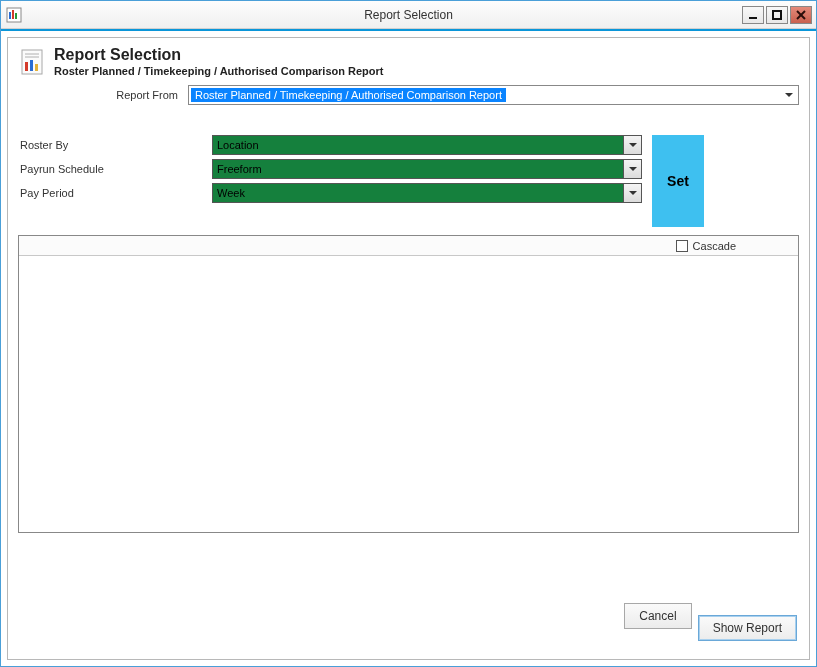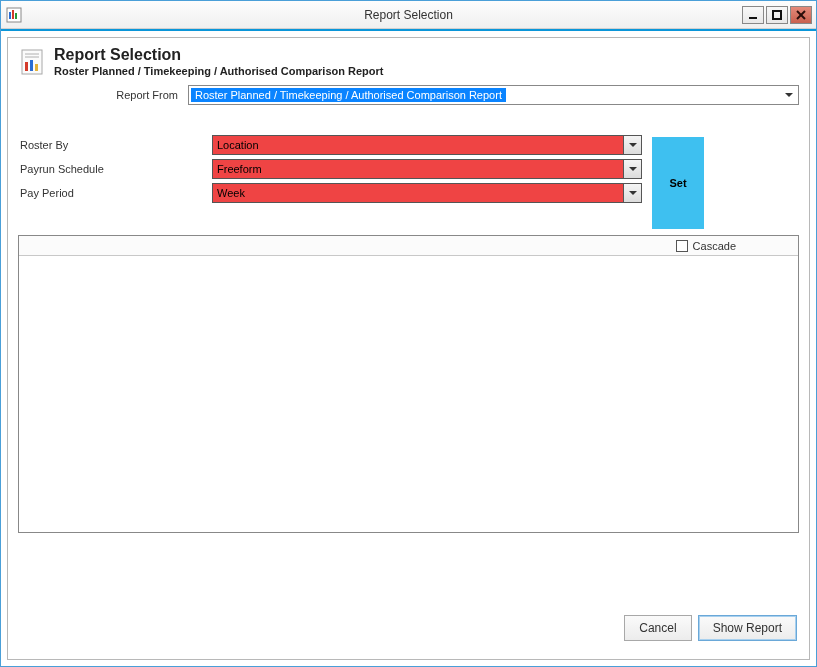--- a/index.html
+++ b/index.html
@@ -139,21 +139,21 @@
       bottom: 1px;
       width: 16px;
       display: flex;
       align-items: center;
       justify-content: center;
       cursor: pointer;
     }
     
     .filters-wrap {
       display: flex;
-      align-items: flex-end;
+      align-items: flex-start;
       gap: 10px;
       margin-bottom: 6px;
     }
     .filters {
       display: flex;
       flex-direction: column;
     }
     .filter-row {
       display: flex;
       align-items: center;
@@ -166,21 +166,21 @@
       padding-left: 2px;
     }
     .filter-select, .date-input {
       height: 20px;
       border: 1px solid #555;
       display: flex;
       align-items: center;
       padding: 0 4px;
       position: relative;
       font-size: 11px;
-      background: #ef4444;
+      background: #15803d;
     }
     .filter-select {
       width: 430px;
     }
     .filter-select .dd-btn {
       position: absolute;
       right: 0;
       top: 0;
       bottom: 0;
       width: 18px;
@@ -207,21 +207,21 @@
       display: flex;
       align-items: center;
       justify-content: center;
       cursor: pointer;
     }
     .set-button {
       width: 52px;
       background: #3ec0f0;
       color: #000;
       font-weight: bold;
-      font-size: 11px;
+      font-size: 14px;
       display: flex;
       align-items: center;
       justify-content: center;
       cursor: pointer;
       margin-top: 2px;
       height: 92px;
     }
     
     .results-box {
       border: 1px solid #888;
@@ -267,20 +267,21 @@
       font-size: 12px;
       color: #333;
       cursor: pointer;
       display: flex;
       align-items: center;
       justify-content: center;
     }
     .btn.show-report {
       border: 1px solid #6aa8d8;
       box-shadow: 0 0 0 1px #a8d0ee inset;
+      margin-top: 12px;
     }
     .chev-down {
       width: 0;
       height: 0;
       border-left: 4px solid transparent;
       border-right: 4px solid transparent;
       border-top: 4px solid #333;
     }
   </style>
 </head>

